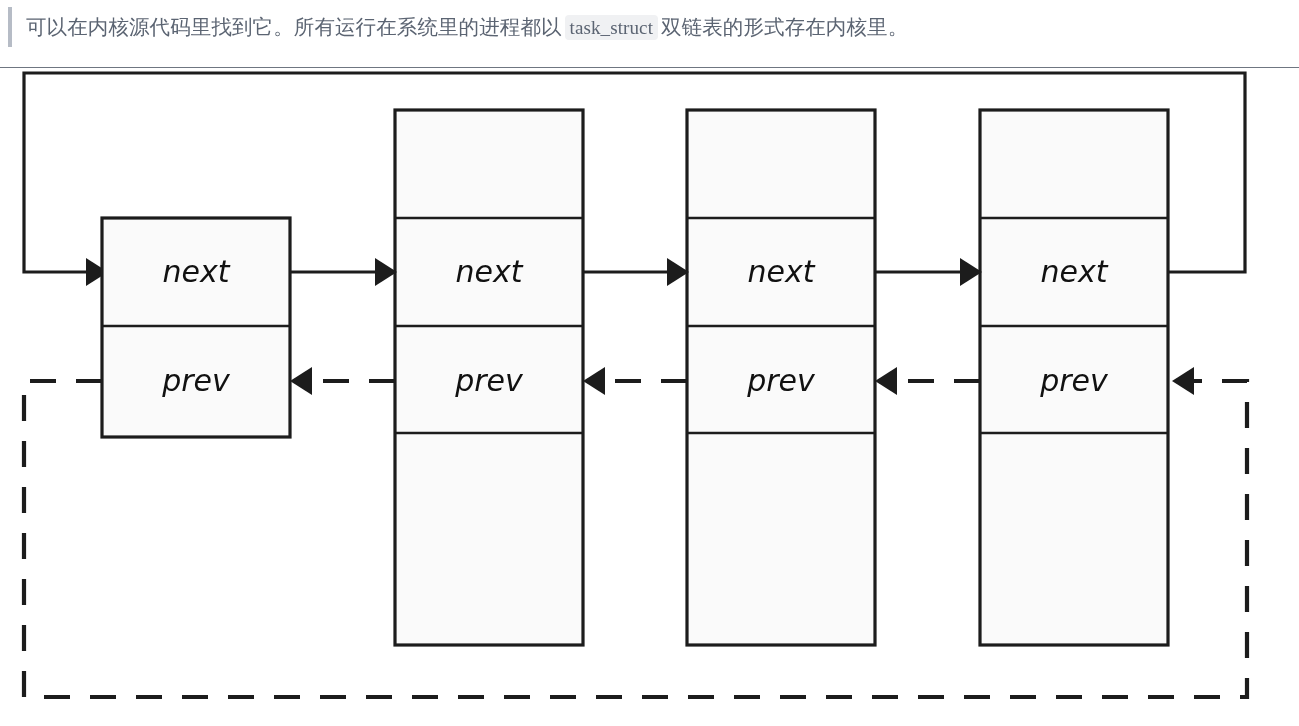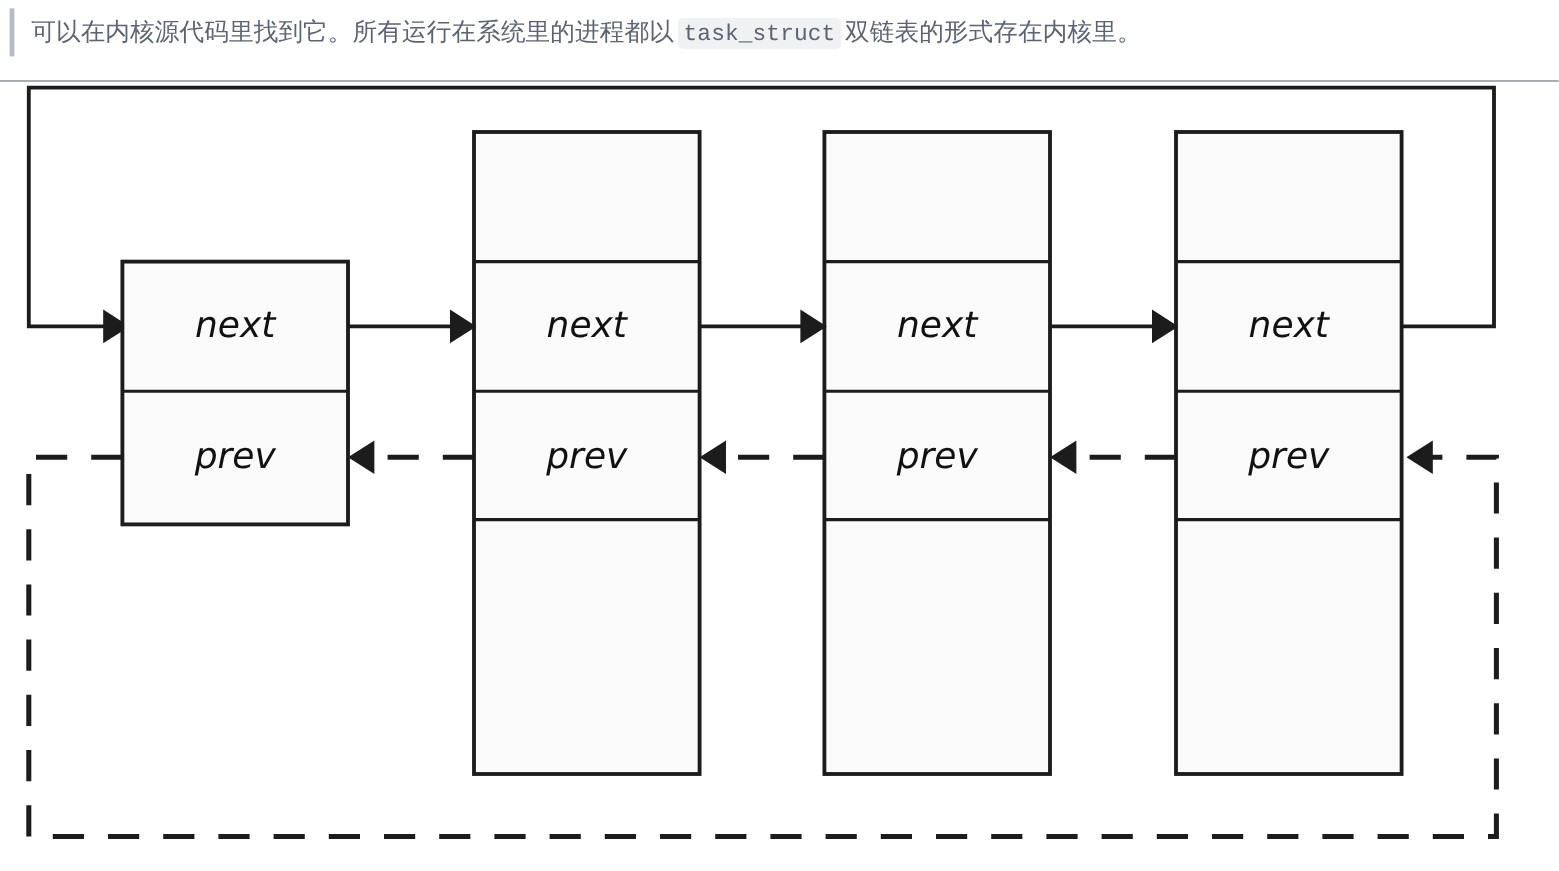--- a/index.html
+++ b/index.html
@@ -34,21 +34,21 @@
     flex: none;
   }
   #quote-text {
     font-size: 20.5px;
     line-height: 28px;
     color: #5b6472;
     white-space: nowrap;
     letter-spacing: 0.1px;
   }
   .code-span {
-    font-family: Liberation Mono, monospace;
+    font-family: Liberation Serif, serif;
     font-size: 19px;
     background: #f0f1f3;
     border-radius: 4px;
     padding: 2px 5px;
     color: #5b6472;
     margin: 0 3px;
   }
 
   
   #hrule {

